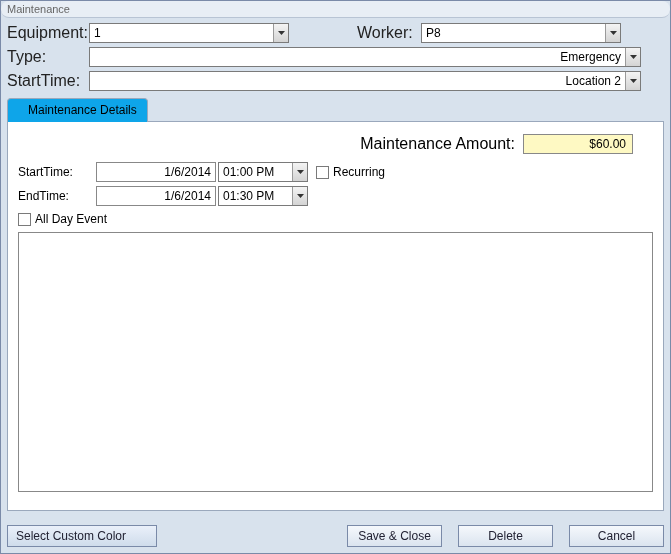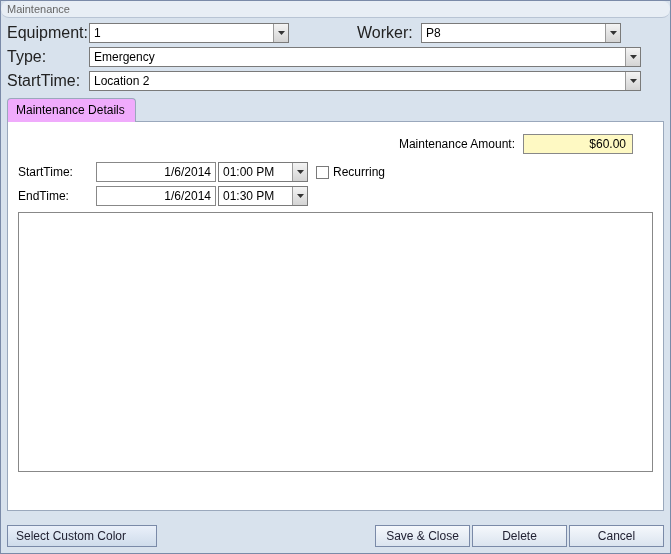--- a/index.html
+++ b/index.html
@@ -27,21 +27,21 @@
   border-radius: 8px;
 }
 .header-grid {
   display: grid;
   grid-template-columns: 78px 200px 60px 60px 200px 16px;
   grid-auto-rows: 22px;
   gap: 2px 4px;
   padding: 4px 6px 6px 6px;
   align-items: center;
 }
-.header-grid .full-span { grid-column: 2 / 7; }
+.header-grid .full-span { grid-column: 2 / 7; text-align: right; }
 .lbl { font-size: 16px; color: #222; }
 .combo {
   display: flex;
   align-items: stretch;
   height: 20px;
   border: 1px solid #7a7a7a;
   background: #fff;
 }
 .combo-text {
   flex: 1;
@@ -59,24 +59,24 @@
   align-items: center;
   justify-content: center;
 }
 .combo-btn svg { display:block; }
 .tab-area {
   margin: 0 6px;
   position: relative;
 }
 .tab {
   display: inline-block;
-  background: #f0abfc;
+  background: #0ea5e9;
   border: 1px solid #9aa8bc;
   border-bottom: none;
-  padding: 4px 10px 5px 8px;
+  padding: 4px 10px 5px 20px;
   border-radius: 4px 4px 0 0;
   font-size: 12px;
   position: relative;
   z-index: 2;
 }
 .panel {
   border: 1px solid #9aa8bc;
   background: #fff;
   height: 390px;
   margin-top: -1px;
@@ -89,21 +89,21 @@
   margin-bottom: 4px;
 }
 .row-top {
   display: flex;
   align-items: center;
   justify-content: flex-end;
   margin-bottom: 8px;
   gap: 8px;
   padding-right: 20px;
 }
-.amt-label { font-size: 12px; }
+.amt-label { font-size: 16px; }
 .amt-box {
   width: 110px;
   height: 20px;
   border: 1px solid #888;
   background: #fef9c3;
   text-align: right;
   padding: 2px 6px;
   font-size: 12px;
 }
 .field-label { width: 78px; font-size: 12px; }
@@ -140,21 +140,21 @@
   width: 100%;
   height: 260px;
   margin-top: 6px;
 }
 .footer {
   position: absolute;
   bottom: 6px;
   left: 6px;
   right: 6px;
   display: flex;
-  gap: 2px;
+  gap: 16px;
   align-items: flex-end;
 }
 .btn {
   height: 22px;
   border: 1px solid #7a8aa8;
   background: linear-gradient(#f5f8fc,#dbe4ef);
   font-size: 12px;
   color: #223;
   display: flex;
   align-items: center;
@@ -246,20 +246,24 @@
         <div class="time-combo">
           <div class="combo-text">01:30 PM</div>
           <div class="combo-btn">
               <svg width="7" height="4">
                 <polygon points="0,0 7,0 3.5,4" fill="#333"></polygon>
               </svg>
             </div>
         </div>
       </div>
 
+      <div class="row-line" style="margin-top:6px;">
+        <span class="checkbox"></span>
+        <span class="chk-label">All Day Event</span>
+      </div>
 
       <div class="notes-area"></div>
 
     </div>
   </div>
 
   <div class="footer">
     <div class="btn color">Select Custom Color</div>
     <div class="spacer"></div>
     <div class="btn std underline-first">Save &amp; Close</div>

